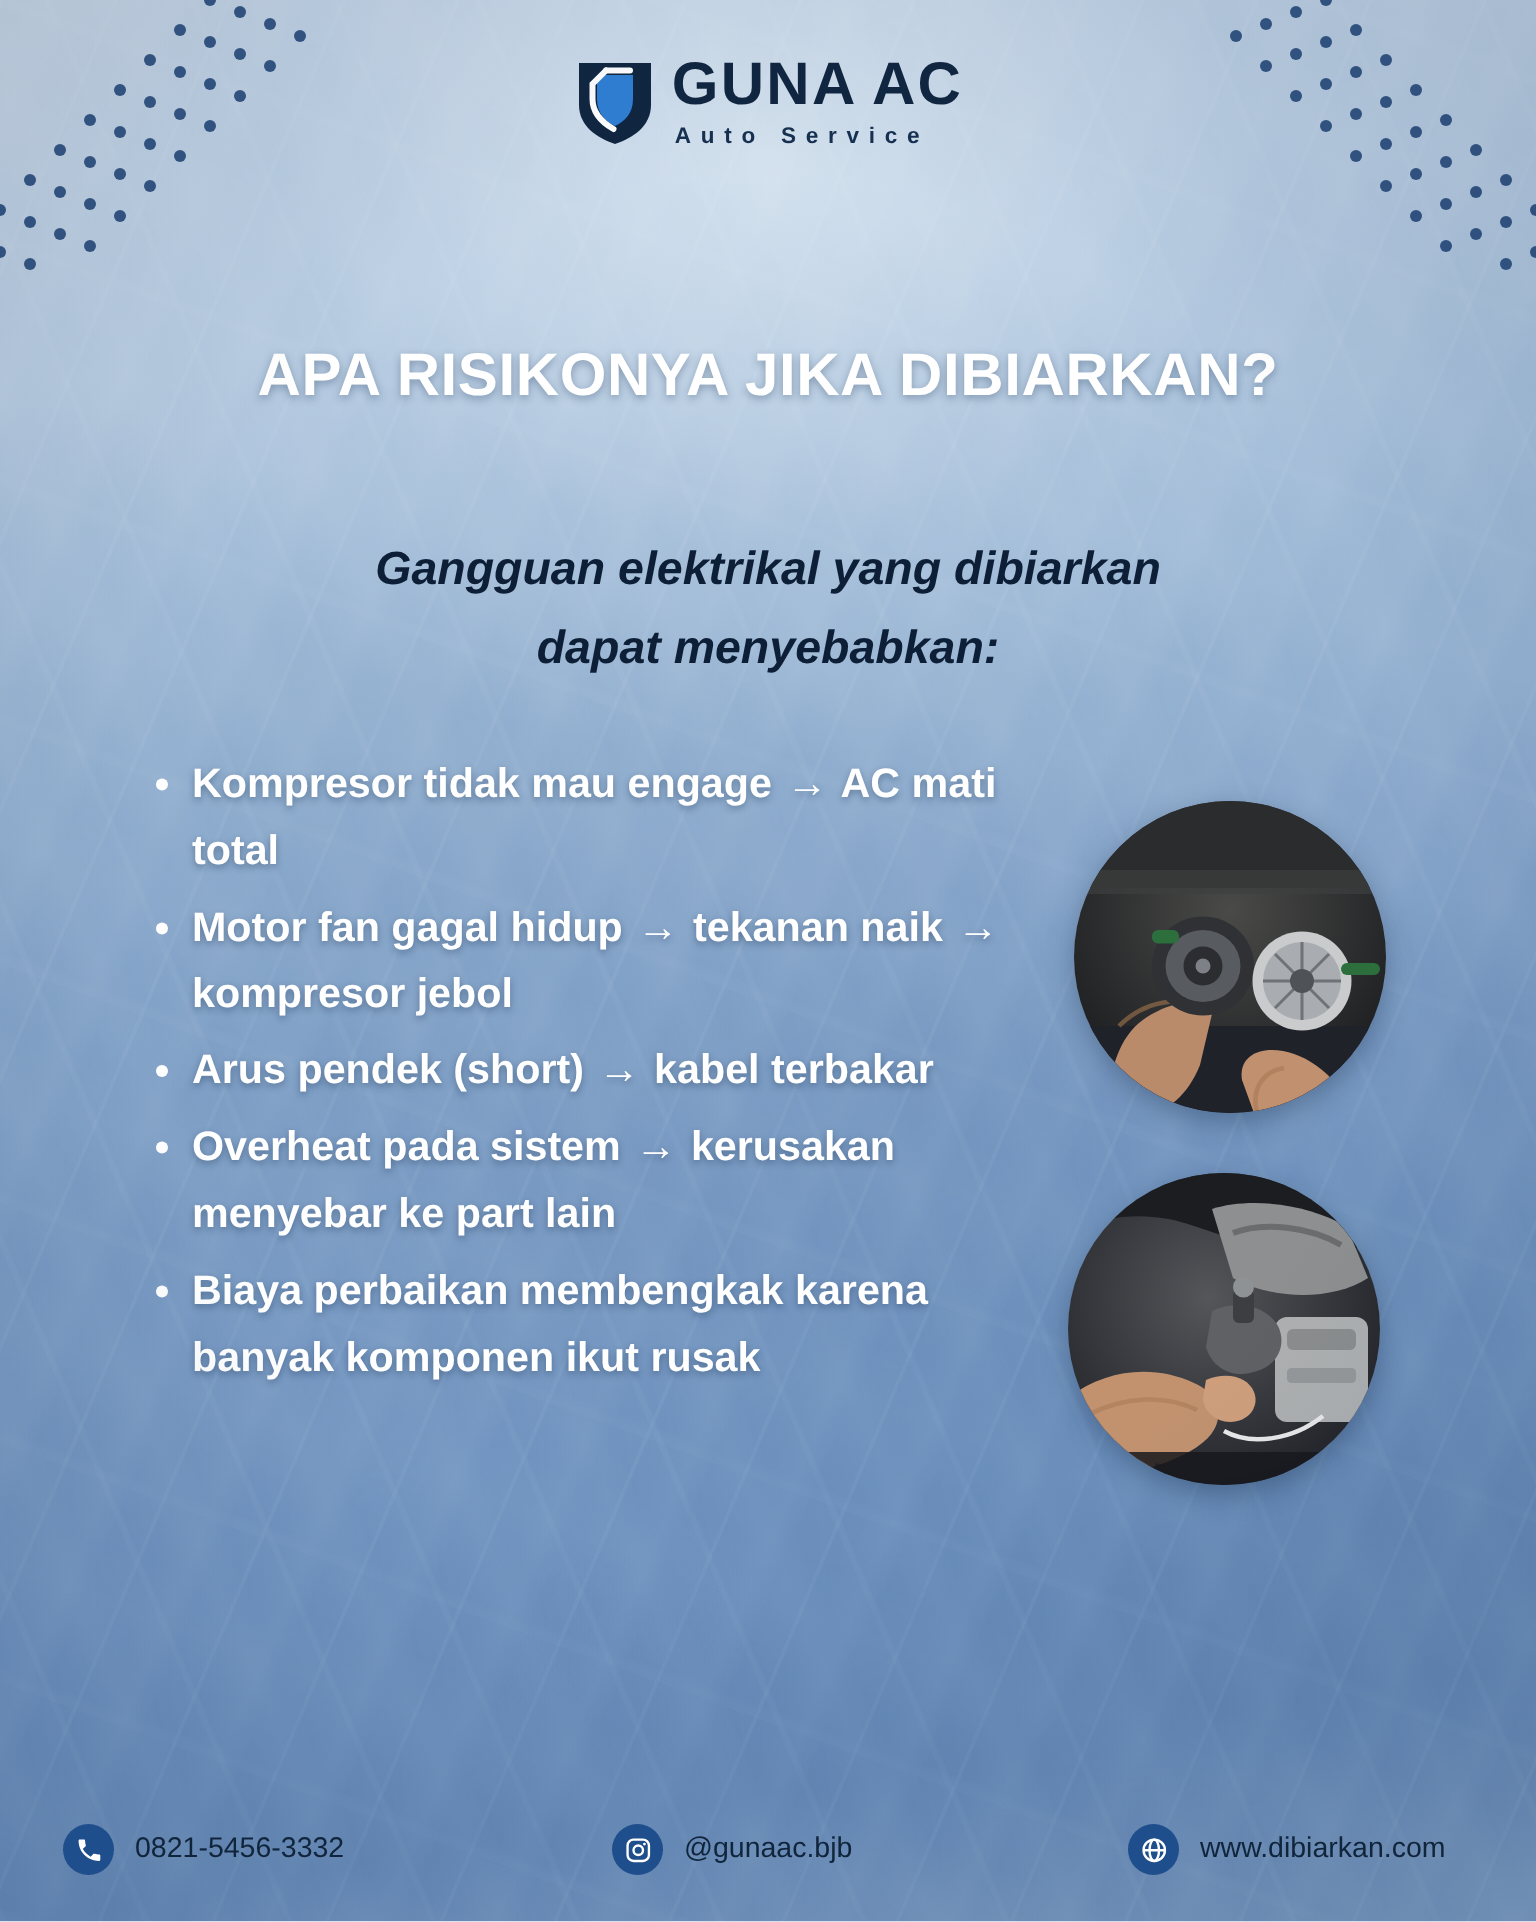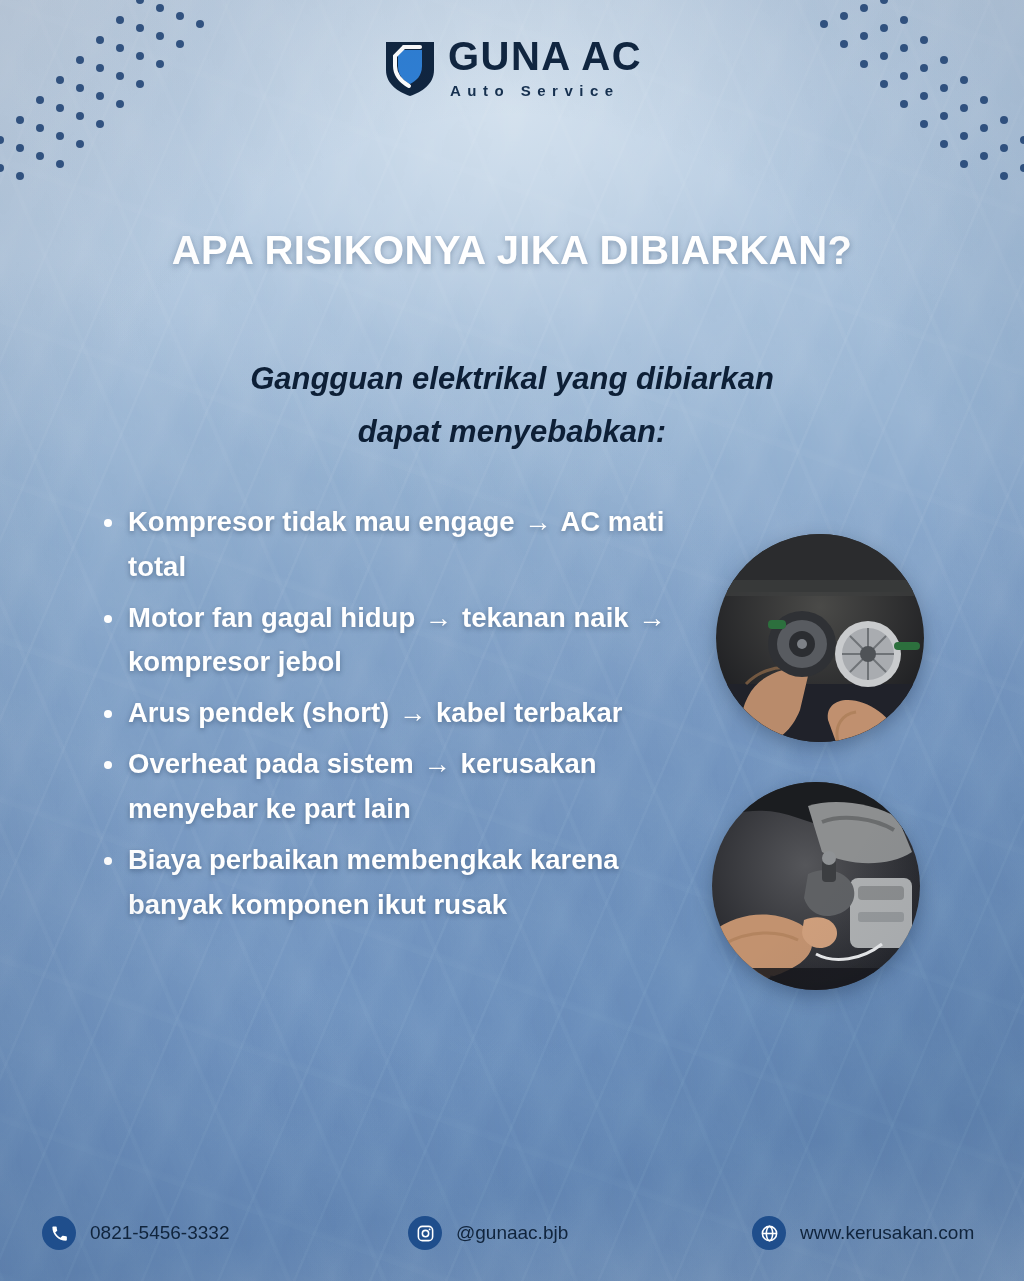--- a/index.html
+++ b/index.html
@@ -404,16 +404,16 @@
       <span class="fi-text">@gunaac.bjb</span>
     </div>
     <div class="footer-item f3">
       <span class="fi-icon">
         <svg viewBox="0 0 24 24" fill="none" stroke="#ffffff" stroke-width="2">
             <circle cx="12" cy="12" r="9"></circle>
             <ellipse cx="12" cy="12" rx="4" ry="9"></ellipse>
             <line x1="3" y1="12" x2="21" y2="12"></line>
           </svg>
       </span>
-      <span class="fi-text">www.kerusakan.com</span>
+      <span class="fi-text">www.dibiarkan.com</span>
     </div>
   </div>
 </div>
 
 </body></html>

